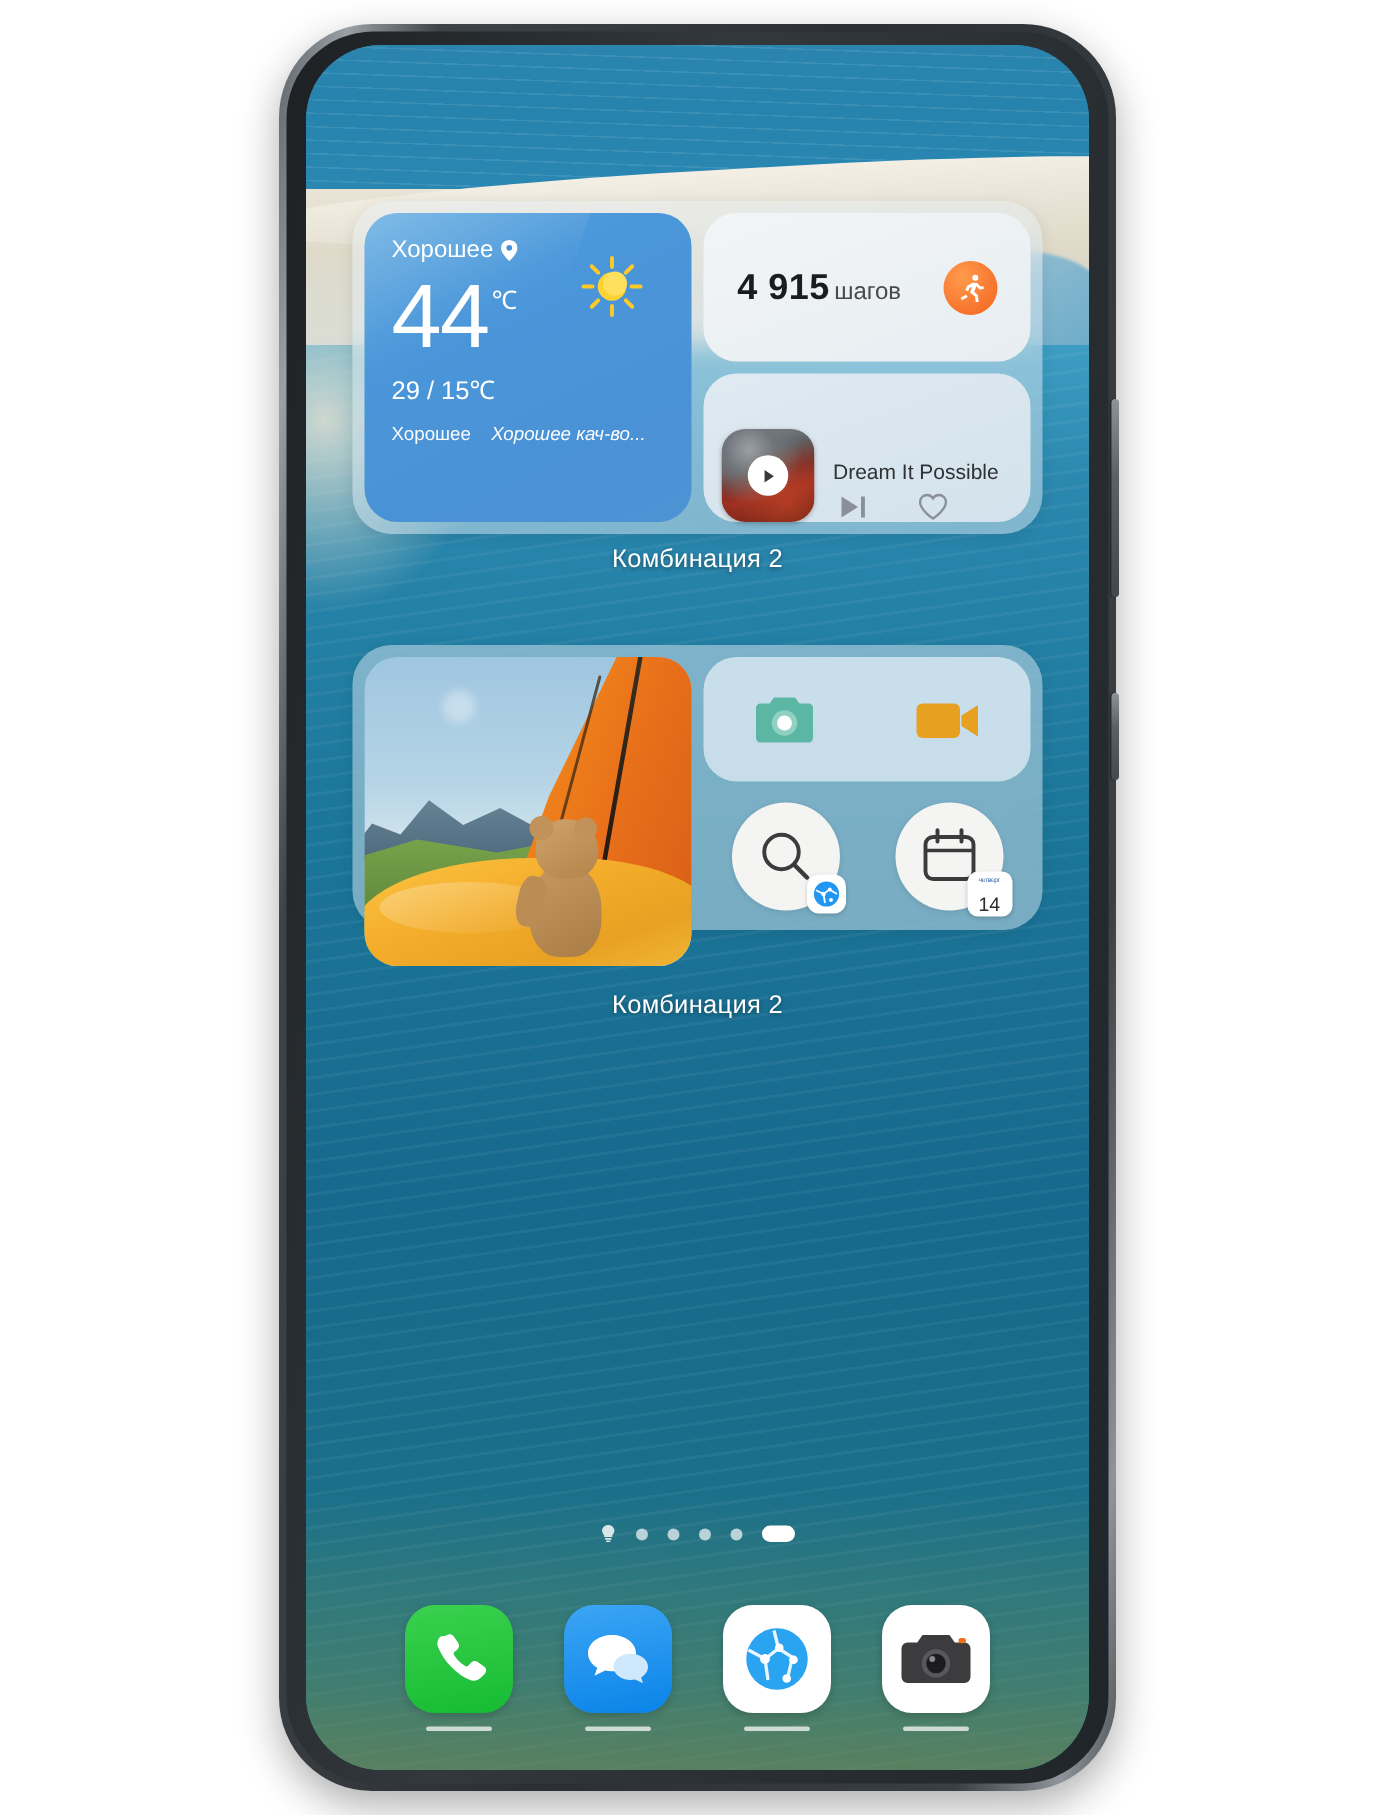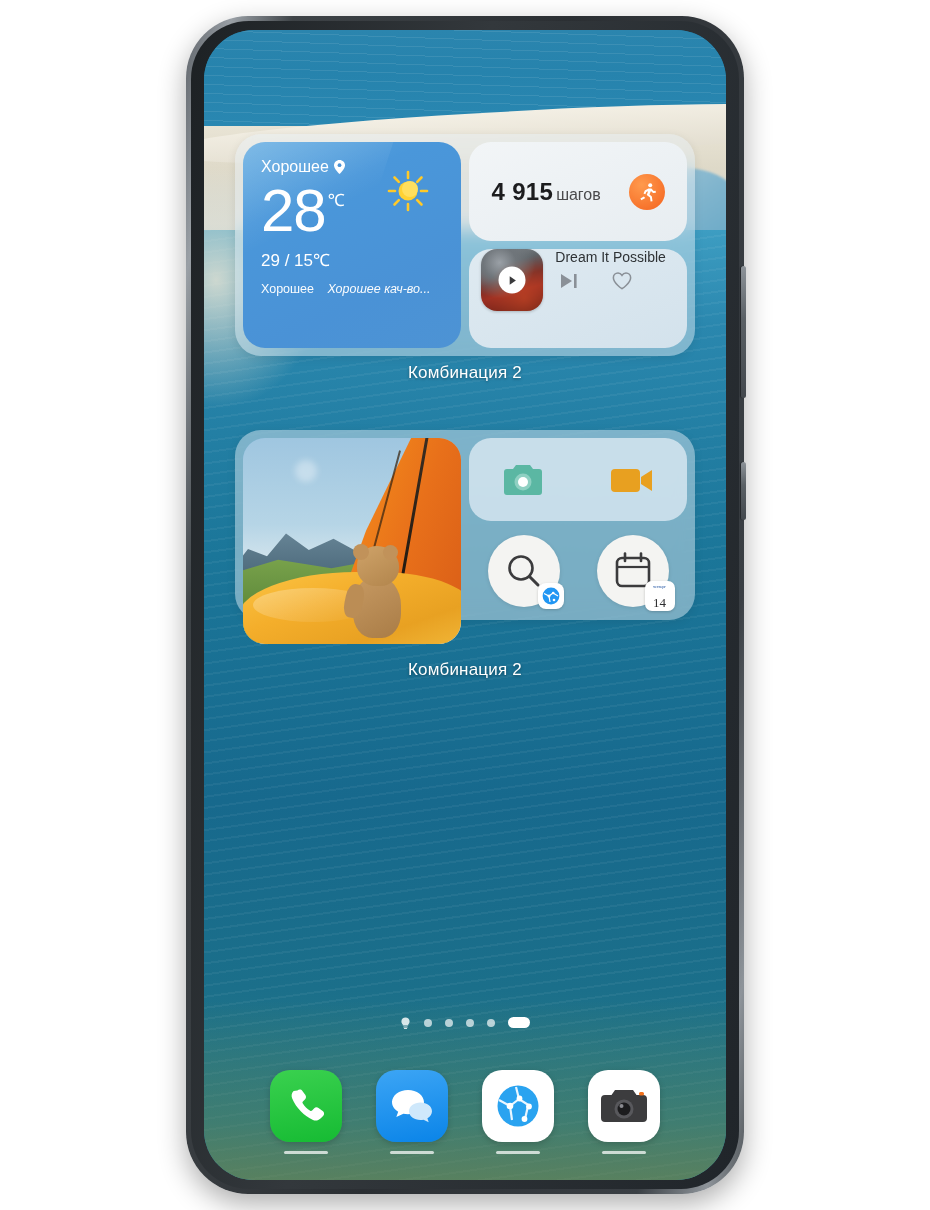--- a/index.html
+++ b/index.html
@@ -91,21 +91,21 @@
   
   .widget-group {
     position: absolute;
     border-radius: 26px;
     background: rgba(231,240,246,.46);
     backdrop-filter: blur(9px);
     box-shadow: 0 2px 10px rgba(0,0,0,.08);
     display: flex; gap: 8px; padding: 8px;
   }
   .group-1 { left: 31px; top: 104px; width: 460px; height: 222px; }
-  .group-2 { left: 31px; top: 400px; width: 460px; height: 190px; font-family: Liberation Serif, serif; }
+  .group-2 { left: 31px; top: 400px; width: 460px; height: 190px; }
 
   .group-label {
     position: absolute; width: 460px; left: 31px;
     text-align: center;
     color: #ffffff; font-size: 17px; letter-spacing: .2px;
     text-shadow: 0 1px 3px rgba(0,0,0,.38);
   }
   .label-1 { top: 333px; }
   .label-2 { top: 630px; }
 
@@ -147,21 +147,21 @@
   .steps-unit { font-size: 16px; color: #4a4a4c; margin-left: 3px; }
   .run-badge {
     width: 36px; height: 36px; border-radius: 50%;
     background: radial-gradient(circle at 35% 30%, #ff9a4d, #f4631e);
     display: flex; align-items: center; justify-content: center;
   }
 
   .music-widget {
     height: 99px; border-radius: 22px;
     background: linear-gradient(160deg,#dfeaf1,#d3e2ec);
-    display: flex; align-items: flex-start; padding: 0 12px; gap: 12px;
+    display: flex; align-items: flex-end; padding: 0 12px; gap: 12px;
   }
   .album-art {
     width: 62px; height: 62px; border-radius: 16px; position: relative;
     background:
       radial-gradient(circle at 30% 22%, #9aa0a6 0%, #6f757a 25%, transparent 55%),
       linear-gradient(165deg,#8e9499 0%,#5e6468 26%,#7a2f27 48%,#9b2f22 66%,#5d1c14 100%);
     overflow: hidden; flex: none;
     box-shadow: 0 1px 3px rgba(0,0,0,.22);
   }
   .album-art::after {
@@ -353,21 +353,21 @@
               <line x1="4" y1="23" x2="10" y2="23"></line>
               <line x1="36" y1="23" x2="42" y2="23"></line>
               <line x1="9.5" y1="9.5" x2="13.8" y2="13.8"></line>
               <line x1="32.2" y1="32.2" x2="36.5" y2="36.5"></line>
               <line x1="9.5" y1="36.5" x2="13.8" y2="32.2"></line>
               <line x1="32.2" y1="13.8" x2="36.5" y2="9.5"></line>
             </g>
           </svg>
         </div>
         <div class="w-temp-row">
-          <span class="w-temp">28</span>
+          <span class="w-temp">44</span>
           <span class="w-unit">℃</span>
         </div>
         <div class="w-range">29 / 15℃</div>
         <div class="w-desc">
           <span>Хорошее</span>
           <span>Хорошее кач-во...</span>
         </div>
       </div>
 
       <div class="right-col">

